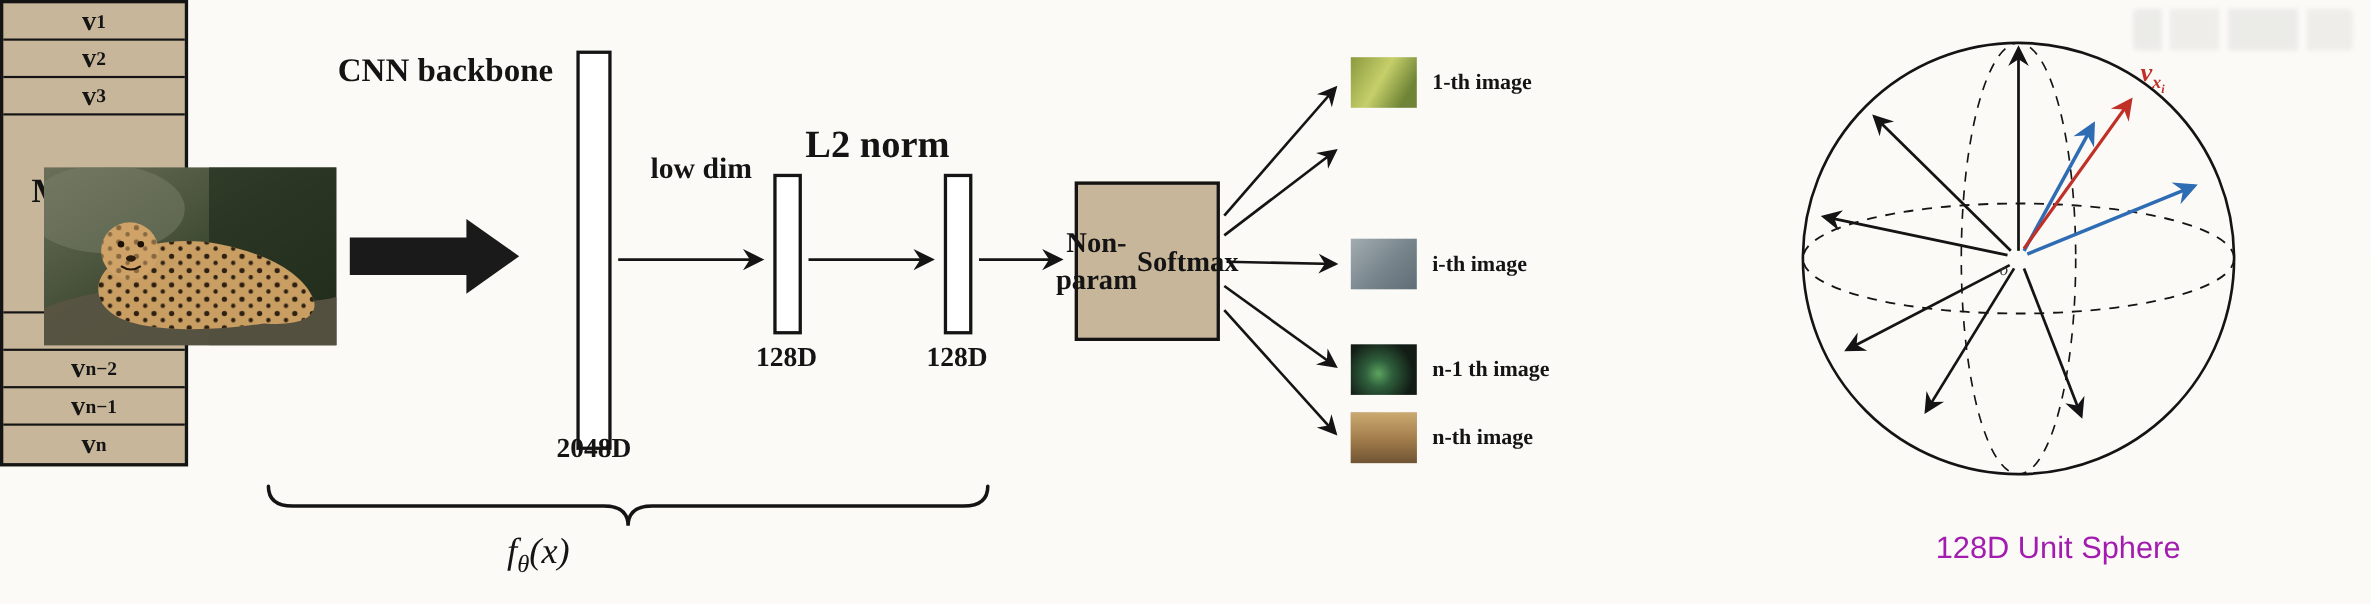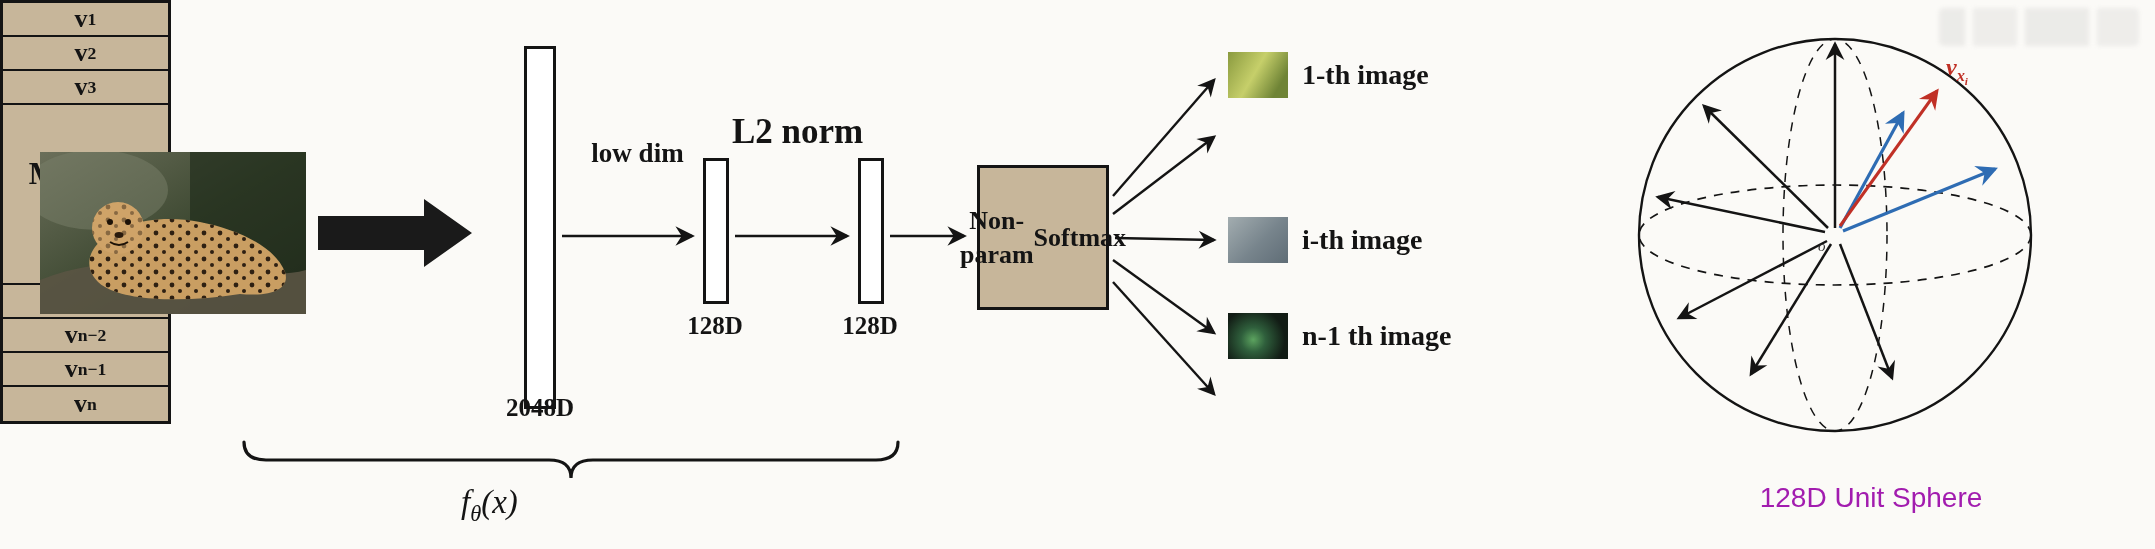--- a/index.html
+++ b/index.html
@@ -37,21 +37,21 @@
     font-weight:700; font-size:26px; line-height:1.3; text-align:center;
   }
 
   .instance-row { left:1228px; height:46px; display:flex; align-items:center; gap:14px; }
   .thumb { width:60px; height:46px; flex:0 0 auto; }
   .thumb1 { background:linear-gradient(120deg,#8a9a3f,#c6cf6a 45%,#6f8436 82%); }
   .thumb2 { background:repeating-linear-gradient(95deg,#141414 0 7px,#8a8a8a 7px 10px,#2a2a2a 10px 19px,#cfcfcf 19px 21px); }
   .thumb3 { background:linear-gradient(135deg,#a3adb0,#77848c 55%,#5f6d76); }
   .thumb4 { background:radial-gradient(circle at 42% 58%, #5ca35f 0%, #2f5f3c 28%, #121c15 72%); }
   .thumb5 { background:linear-gradient(180deg,#cbaa70,#a07b4a 55%,#6f5434), radial-gradient(circle at 60% 40%, #e2c791, #8a6f4a); }
-  .instance-label { font-weight:700; font-size:28px; white-space:nowrap;font-family:Liberation Serif, serif; }
+  .instance-label { font-weight:700; font-size:20px; white-space:nowrap;font-family:Liberation Serif, serif; }
 
   .memory-bank {
     left:1446px; top:44px; width:171px; height:424px;
     background:var(--tan,#c7b69a); border:3px solid var(--ink,#141414);
     display:flex; flex-direction:column;
   }
   .mb-cell {
     height:34px; flex:0 0 auto; border-bottom:2px solid var(--ink,#141414);
     display:flex; align-items:center; justify-content:center;
     font-weight:700; font-size:26px;
@@ -162,20 +162,21 @@
       <path d="M55,95 C75,70 120,62 160,70 C200,78 235,95 245,120 C250,135 235,145 200,142 C150,150 90,150 65,135 C48,125 45,108 55,95 Z" fill="url(#lspots)"></path>
       <circle cx="78" cy="76" r="26" fill="#cfa368"></circle>
       <circle cx="78" cy="76" r="26" fill="url(#lspots)" opacity="0.45"></circle>
       <circle cx="70" cy="70" r="3" fill="#1d1207"></circle>
       <circle cx="88" cy="70" r="3" fill="#1d1207"></circle>
       <ellipse cx="79" cy="83" rx="4.5" ry="3" fill="#2a1a0c"></ellipse>
       <path d="M70,90 Q79,96 88,90" stroke="#1d1207" stroke-width="2" fill="none"></path>
     </svg>
   </div>
 
+  <div class="abs lbl cnn-label">CNN backbone</div>
   <div class="vrect rect-2048"></div>
   <div class="abs lbl dim-label dim-2048">2048D</div>
 
   <div class="abs lbl lowdim-label">low dim</div>
   <div class="vrect rect-128a"></div>
   <div class="abs lbl dim-label dim-128a">128D</div>
 
   <div class="abs lbl l2-label">L2 norm</div>
   <div class="vrect rect-128b"></div>
   <div class="abs lbl dim-label dim-128b">128D</div>
@@ -191,20 +192,24 @@
     <div class="thumb thumb1"></div>
     <div class="instance-label">1-th image</div>
   </div>
   <div class="abs instance-row" style="top:217px">
     <div class="thumb thumb3"></div>
     <div class="instance-label">i-th image</div>
   </div>
   <div class="abs instance-row" style="top:313px">
     <div class="thumb thumb4"></div>
     <div class="instance-label">n-1 th image</div>
+  </div>
+  <div class="abs instance-row" style="top:375px">
+    <div class="thumb thumb5"></div>
+    <div class="instance-label">n-th image</div>
   </div>
 
   <div class="memory-bank">
     <div class="mb-cell">
         <span>v</span>
         <sub>1</sub>
       </div>
     <div class="mb-cell">
         <span>v</span>
         <sub>2</sub>

